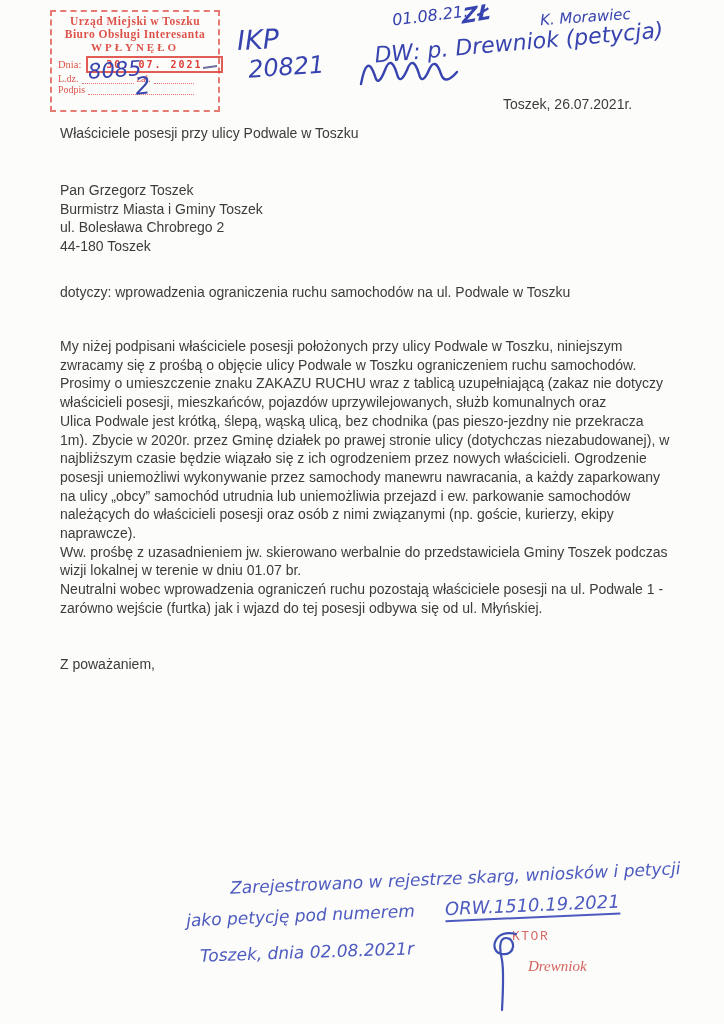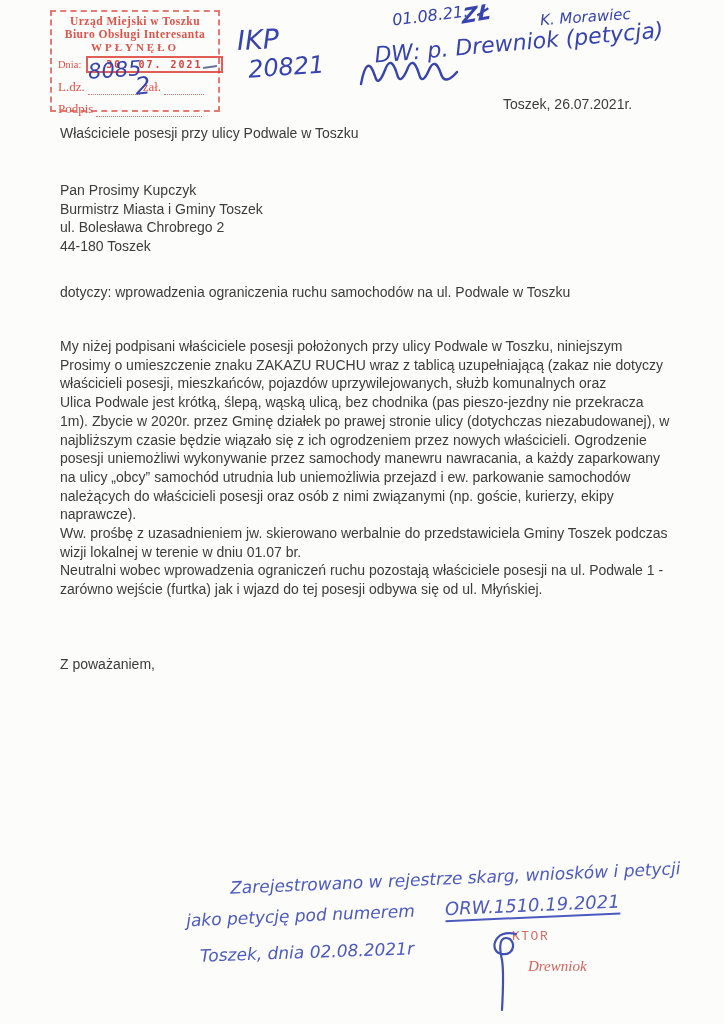--- a/index.html
+++ b/index.html
@@ -20,21 +20,21 @@
     padding:3px 6px 0 6px; opacity:.95;
   }
   .stamp-head { text-align:center; font-weight:bold; font-size:11.5px; line-height:12.5px; letter-spacing:.5px; filter:blur(.2px); }
   .stamp-wplynelo { text-align:center; font-weight:bold; font-size:11px; letter-spacing:3px; margin-top:1px; filter:blur(.2px); }
   .stamp-date-row { display:flex; align-items:center; margin-top:3px; font-size:10.5px; }
   .stamp-date-box {
     border:2px solid rgba(219,55,46,.85); margin-left:5px; padding:1px 18px;
     font-family:"DejaVu Sans Mono", monospace; font-weight:bold; font-size:10px;
     letter-spacing:2px; color:#da352e; white-space:nowrap;
   }
-  .stamp-form-row { display:flex; align-items:flex-end; font-size:13px; margin-top:6px; }
+  .stamp-form-row { display:flex; align-items:flex-end; font-size:10px; }
   .leader { display:inline-block; border-bottom:1.5px dotted rgba(220,70,62,.8); height:10px; margin:0 3px; }
 
   
   .hand { font-family:"DejaVu Sans", sans-serif; font-style:italic; color:#3743ae; white-space:nowrap; }
   .hand-light { color:#4d5abf; }
   .underline-blue { border-bottom:2px solid #4d5abf; padding-bottom:1px; }
 
   
   .red-stamp-frag { color:rgba(205,70,65,.8); font-family:Liberation Mono, monospace; letter-spacing:1.5px; font-size:13px; filter:blur(.2px); }
   .red-stamp-name { color:rgba(205,70,65,.85); font-family:"Liberation Serif", serif; font-style:italic; font-size:15px; filter:blur(.2px); }
@@ -79,30 +79,31 @@
   <div class="abs hand" style="left:392px; top:6px; font-size:16px; transform:rotate(-7deg);">01.08.21.</div>
   <div class="abs hand" style="left:462px; top:2px; font-size:21px; font-weight:bold; transform:rotate(-10deg) skewX(-12deg);">ZŁ</div>
   <div class="abs hand" style="left:540px; top:8px; font-size:15px; transform:rotate(-4deg);">K. Morawiec</div>
   <div class="abs hand" style="left:374px; top:30px; font-size:22px; transform:rotate(-5deg);">DW: p. Drewniok (petycja)</div>
 
   <div class="abs typed nowrap" style="left:503px; top:95px;">Toszek, 26.07.2021r.</div>
 
   <div class="abs typed nowrap" style="left:60px; top:124px;">Właściciele posesji  przy ulicy Podwale w Toszku</div>
 
   <div class="abs typed" style="left:60px; top:181px;">
-    <div class="nowrap">Pan Prosimy Kupczyk</div>
+    <div class="nowrap">Pan Grzegorz Toszek</div>
     <div class="nowrap">Burmistrz Miasta i Gminy Toszek</div>
     <div class="nowrap">ul. Bolesława Chrobrego 2</div>
     <div class="nowrap">44-180 Toszek</div>
   </div>
 
   <div class="abs typed nowrap" style="left:60px; top:283px;">dotyczy: wprowadzenia ograniczenia ruchu samochodów na ul. Podwale w Toszku</div>
 
   <div class="abs typed" style="left:60px; top:337px;">
     <div class="nowrap">My niżej podpisani właściciele posesji położonych przy ulicy Podwale w Toszku, niniejszym</div>
+    <div class="nowrap">zwracamy się z prośbą o objęcie ulicy Podwale w Toszku ograniczeniem ruchu samochodów.</div>
     <div class="nowrap">Prosimy o umieszczenie znaku ZAKAZU RUCHU wraz z tablicą uzupełniającą (zakaz nie dotyczy</div>
     <div class="nowrap">właścicieli posesji, mieszkańców, pojazdów uprzywilejowanych, służb komunalnych oraz</div>
     <div class="nowrap">Ulica Podwale jest krótką, ślepą, wąską ulicą, bez chodnika (pas pieszo-jezdny nie przekracza</div>
     <div class="nowrap">1m). Zbycie w 2020r. przez Gminę działek po prawej stronie ulicy (dotychczas niezabudowanej), w</div>
     <div class="nowrap">najbliższym czasie będzie wiązało się z ich ogrodzeniem przez nowych właścicieli. Ogrodzenie</div>
     <div class="nowrap">posesji uniemożliwi wykonywanie przez samochody manewru nawracania, a każdy zaparkowany</div>
     <div class="nowrap">na ulicy „obcy” samochód  utrudnia lub uniemożliwia przejazd i ew. parkowanie samochodów</div>
     <div class="nowrap">należących do właścicieli posesji oraz osób z nimi związanymi (np. goście, kurierzy, ekipy</div>
     <div class="nowrap">naprawcze).</div>
     <div class="nowrap">Ww. prośbę z uzasadnieniem jw. skierowano werbalnie do przedstawiciela Gminy Toszek podczas</div>

